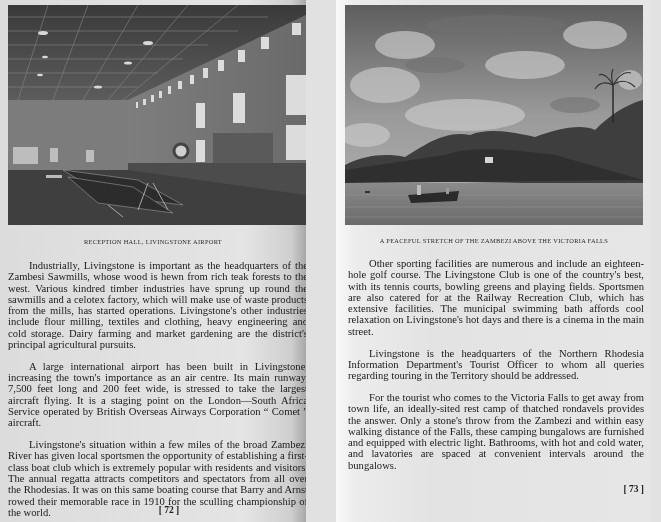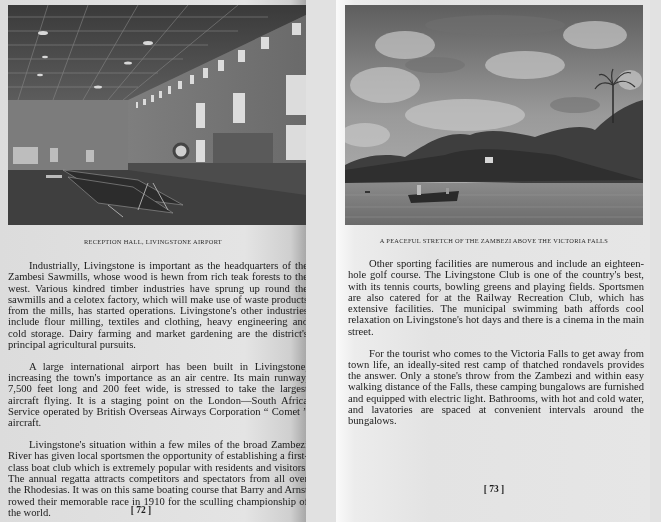--- a/index.html
+++ b/index.html
@@ -45,22 +45,22 @@
   .text-block {
     position: absolute; font-size: 10.6px; line-height: 11.3px;
     text-align: justify; color: #1a1a1a;
   }
   .text-block p { margin: 0 0 10.5px 0; text-indent: 21px; }
   #left-text { left: 8px; width: 300px; top: 260px; }
   #right-text { left: 12px; width: 296px; top: 258px; }
   .page-number {
     position: absolute; font-size: 9.5px; font-weight: bold; text-align: center;
   }
-  #left-page-number { left: 0; width: 282px; top: 505px; }
-  #right-page-number { left: 8px; width: 300px; top: 484px; }
+  #left-page-number { left: 0; width: 282px; top: 505px; padding-left: 28px; }
+  #right-page-number { left: 8px; width: 300px; top: 484px; text-align: right; }
 </style>
 </head>
 <body>
 
 <div class="page" id="left-page">
   <div class="photo" id="left-photo" title="Interior of the reception hall with rows of benches, high windows and a coffered ceiling">
     <svg viewBox="0 0 298 220" preserveAspectRatio="none">
       <defs>
         <linearGradient id="ceil" x1="0" y1="0" x2="0" y2="1">
           <stop offset="0" stop-color="#3a3a3a"></stop>
@@ -214,17 +214,18 @@
       <rect x="72" y="180" width="4" height="10" fill="#bdbdbd"></rect>
       <rect x="101" y="183" width="3" height="6" fill="#9a9a9a"></rect>
       <rect x="20" y="186" width="5" height="2" fill="#333"></rect>
     </svg>
   </div>
 
   <div class="caption" id="right-caption">A peaceful stretch of the Zambezi above the Victoria Falls</div>
 
   <div class="text-block" id="right-text">
     <p>Other sporting facilities are numerous and include an eighteen-hole golf course. The Livingstone Club is one of the country's best, with its tennis courts, bowling greens and playing fields. Sportsmen are also catered for at the Railway Recreation Club, which has extensive facilities. The municipal swimming bath affords cool relaxation on Livingstone's hot days and there is a cinema in the main street.</p>
+    <p>Livingstone is the headquarters of the Northern Rhodesia Information Department's Tourist Officer to whom all queries regarding touring in the Territory should be addressed.</p>
     <p>For the tourist who comes to the Victoria Falls to get away from town life, an ideally-sited rest camp of thatched rondavels provides the answer. Only a stone's throw from the Zambezi and within easy walking distance of the Falls, these camping bungalows are furnished and equipped with electric light. Bathrooms, with hot and cold water, and lavatories are spaced at convenient intervals around the bungalows.</p>
   </div>
 
   <div class="page-number" id="right-page-number">[ 73 ]</div>
 </div>
 
 </body></html>

